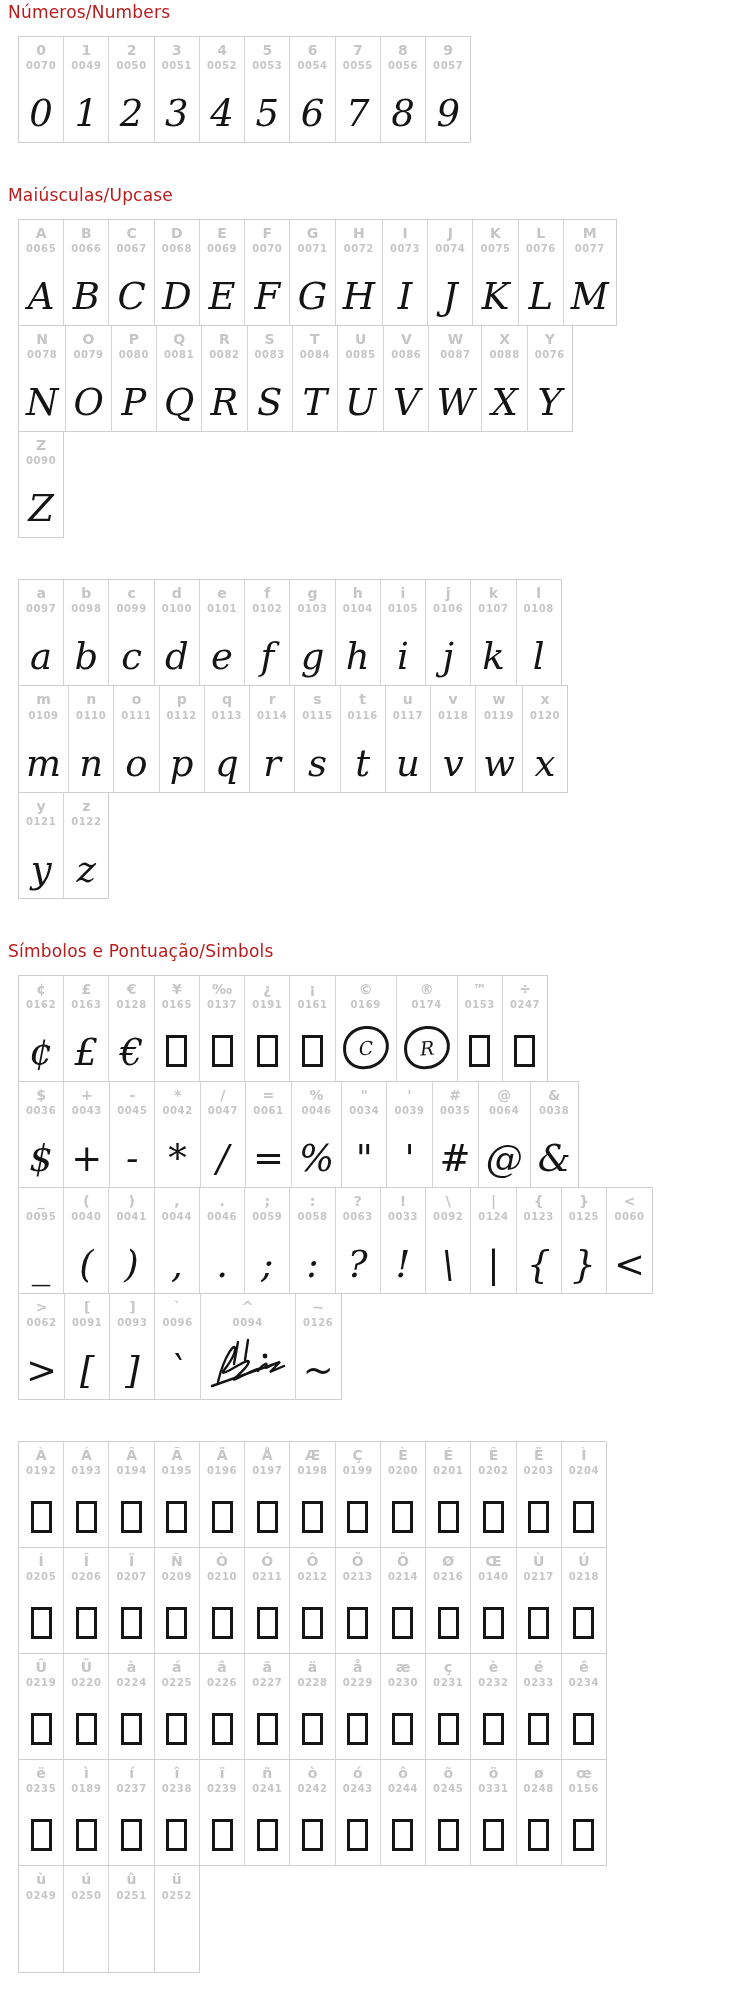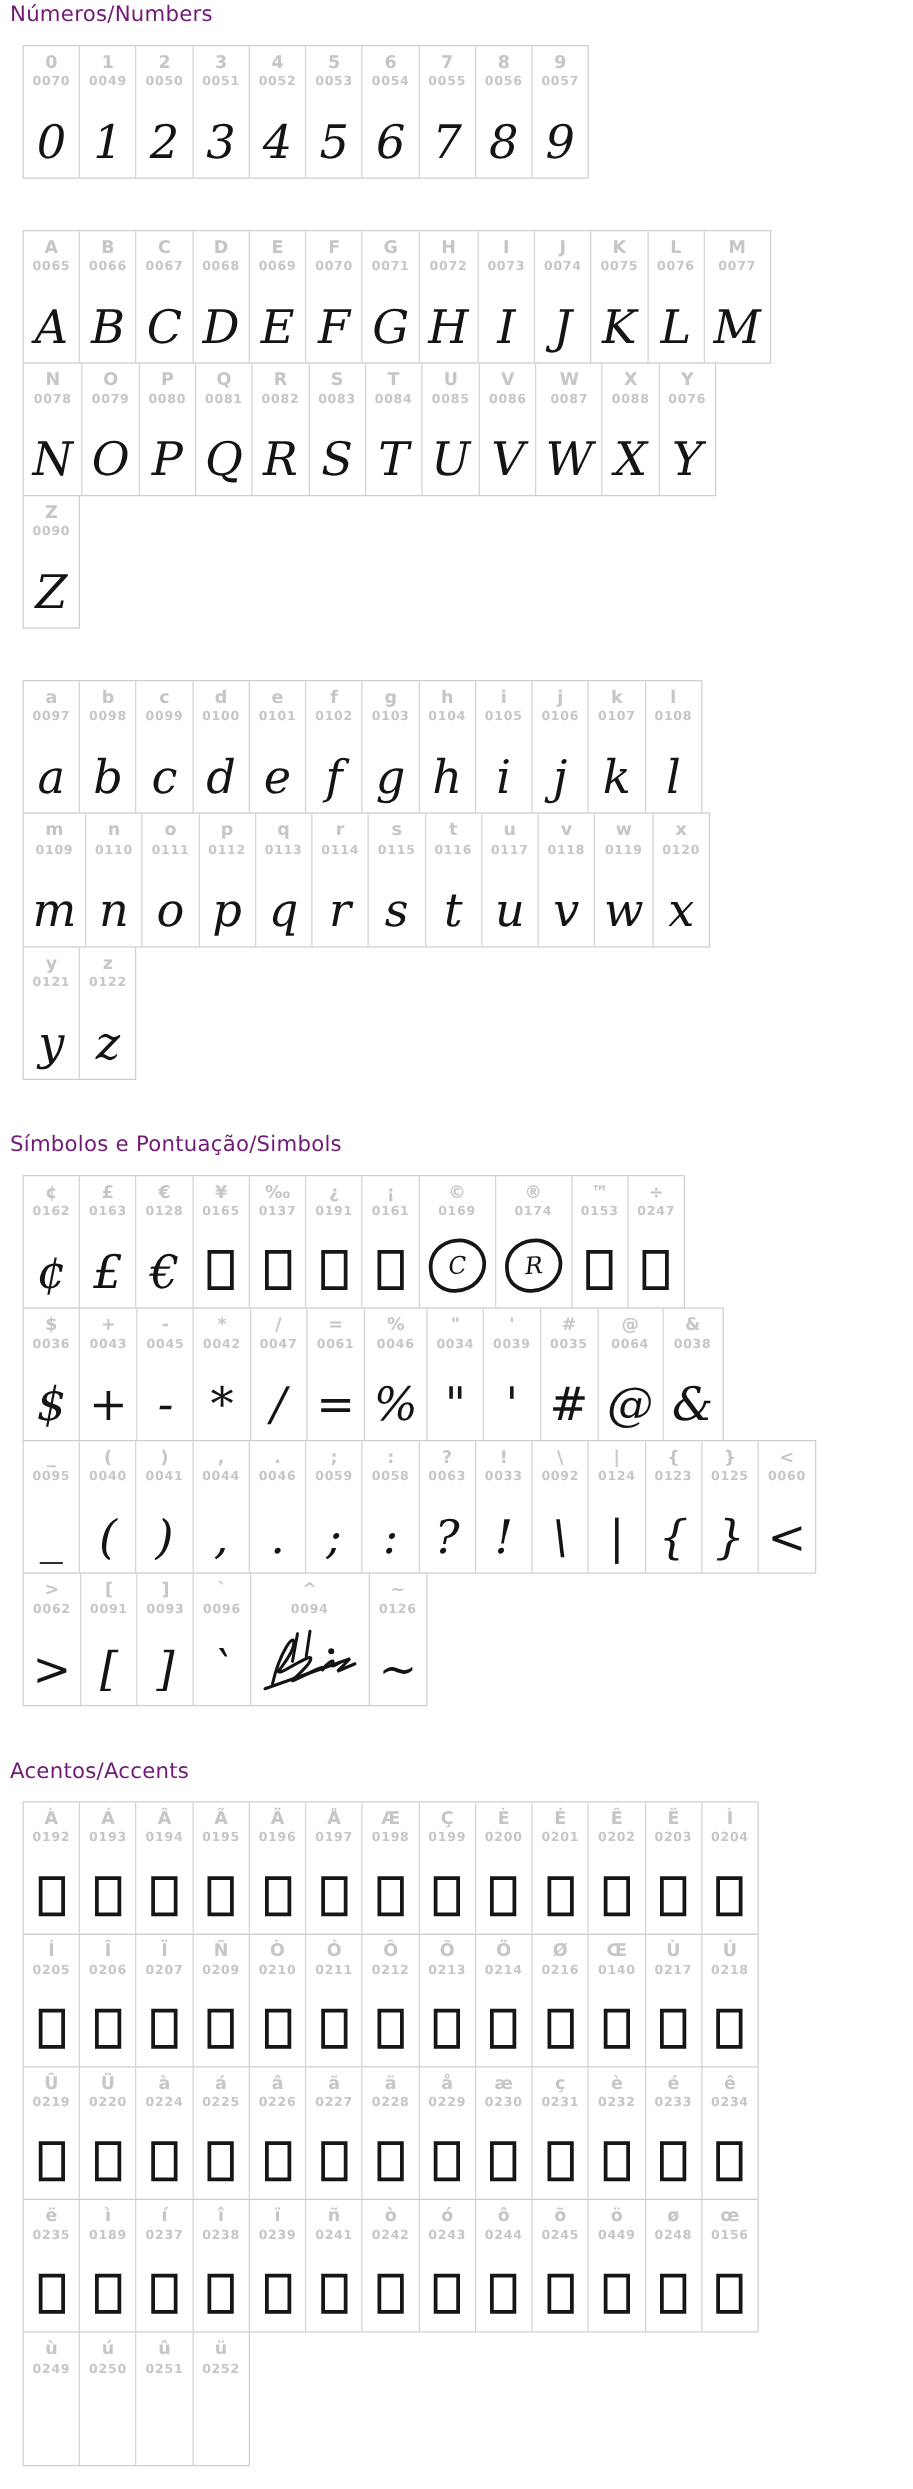--- a/index.html
+++ b/index.html
@@ -13,21 +13,21 @@
     height: 1991px;
     overflow: hidden;
   }
   .page {
     padding: 2px 0 0 8px;
   }
   .section { margin: 0 0 42px 0; }
   .section-title {
     font-size: 17px;
     font-weight: 400;
-    color: #701a75;
+    color: #b91c1c;
     margin: 0 0 15px 0;
     letter-spacing: 0.2px;
   }
   .rows-wrap { padding-left: 10px; }
   .glyph-row {
     display: table;
     border: 1px solid #cfcfcf;
     background: #ffffff;
     margin-top: -1px;
   }
@@ -175,20 +175,21 @@
                 <div class="cell-code">0057</div>
                 <div class="cell-glyph">
                   <span class="hand">9</span>
                 </div>
               </div>
             </div>
           </div>
         </div>
       </section>
       <section class="section">
+        <h2 class="section-title">Maiúsculas/Upcase</h2>
         <div class="rows-wrap">
           <div class="glyph-row">
             <div class="glyph-row-inner">
               <div class="glyph-cell">
                 <div class="cell-char">A</div>
                 <div class="cell-code">0065</div>
                 <div class="cell-glyph">
                   <span class="hand">A</span>
                 </div>
               </div>
@@ -904,21 +905,20 @@
                 <div class="cell-code">0126</div>
                 <div class="cell-glyph">
                   <span class="hand">~</span>
                 </div>
               </div>
             </div>
           </div>
         </div>
       </section>
       <section class="section">
-        <h2 class="section-title">Acentos/Accents</h2>
         <div class="rows-wrap">
           <div class="glyph-row">
             <div class="glyph-row-inner">
               <div class="glyph-cell">
                 <div class="cell-char">À</div>
                 <div class="cell-code">0192</div>
                 <div class="cell-glyph">
                   <span class="tofu"></span>
                 </div>
               </div>
@@ -1265,21 +1265,21 @@
               </div>
               <div class="glyph-cell">
                 <div class="cell-char">õ</div>
                 <div class="cell-code">0245</div>
                 <div class="cell-glyph">
                   <span class="tofu"></span>
                 </div>
               </div>
               <div class="glyph-cell">
                 <div class="cell-char">ö</div>
-                <div class="cell-code">0449</div>
+                <div class="cell-code">0331</div>
                 <div class="cell-glyph">
                   <span class="tofu"></span>
                 </div>
               </div>
               <div class="glyph-cell">
                 <div class="cell-char">ø</div>
                 <div class="cell-code">0248</div>
                 <div class="cell-glyph">
                   <span class="tofu"></span>
                 </div>

